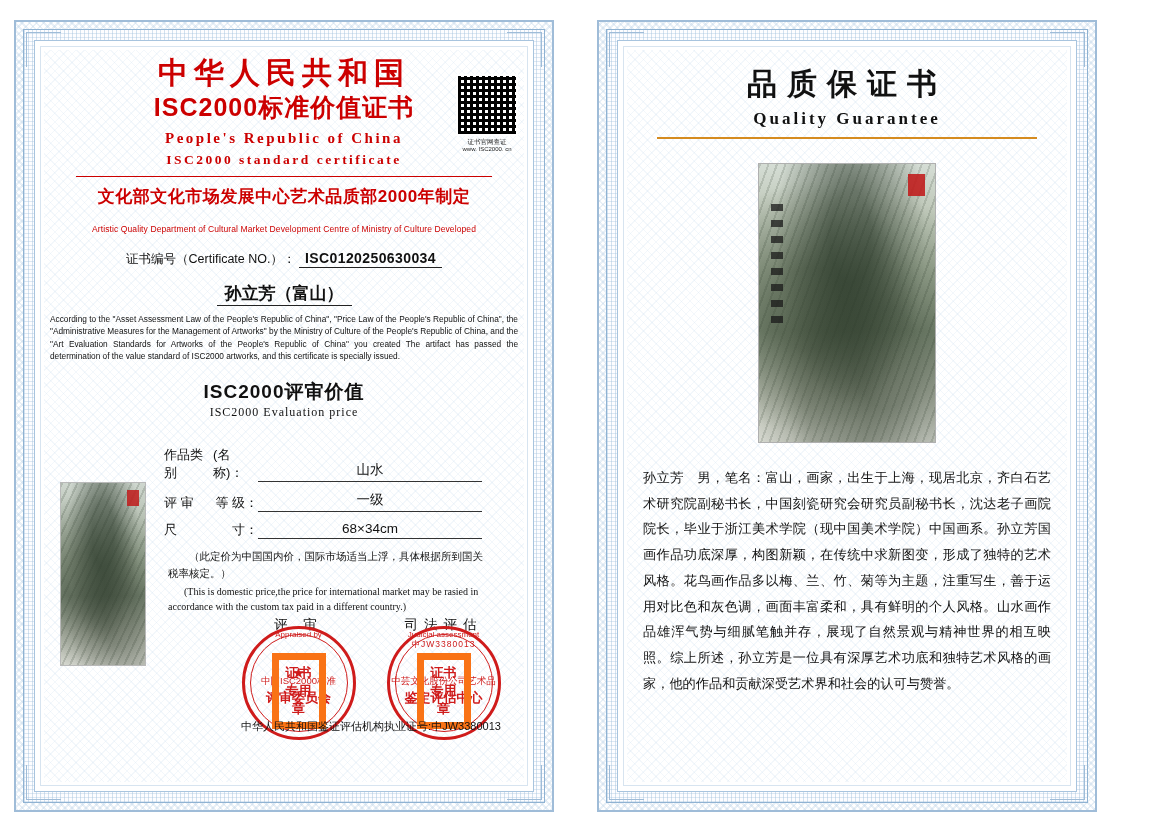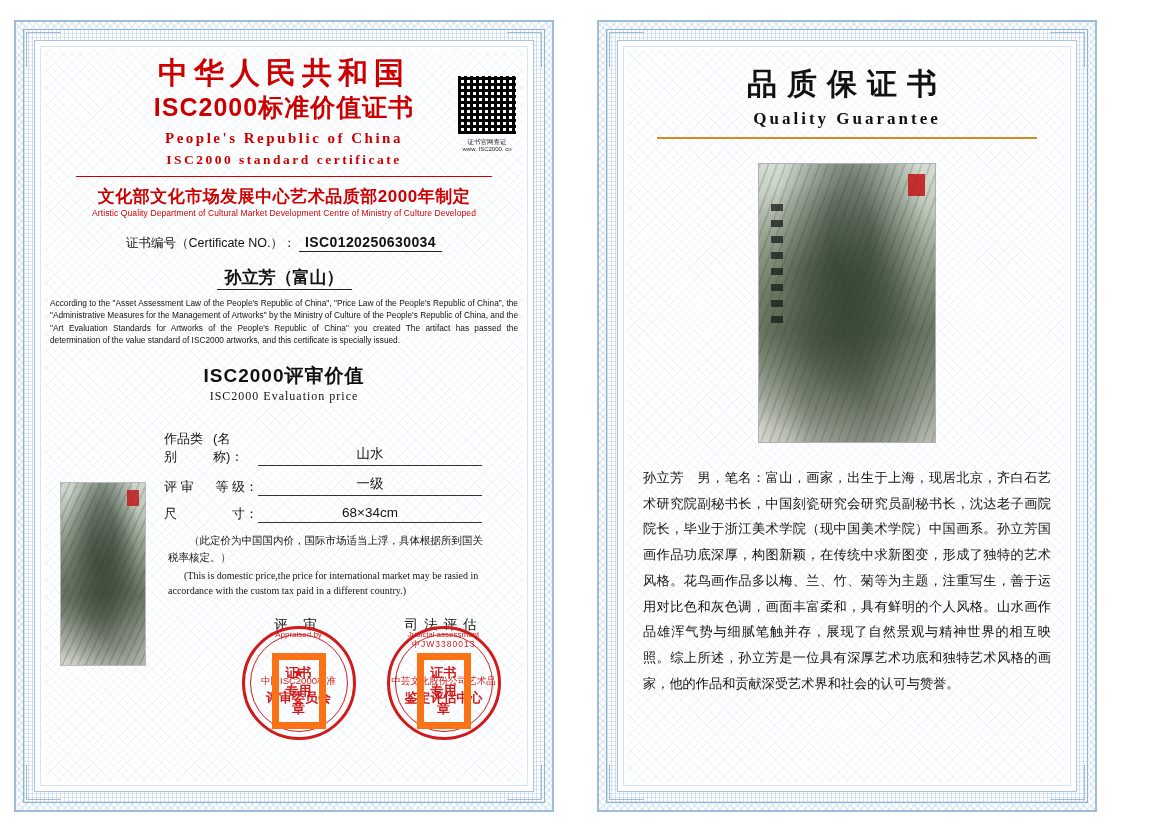--- a/index.html
+++ b/index.html
@@ -64,21 +64,21 @@
   }
   .title-en2{
     text-align:center;color:#cc0000;font-size:13.5px;letter-spacing:2.5px;
     line-height:1.5;font-family:"Liberation Serif",serif;font-weight:bold;
   }
   .redline{height:1px;background:#cc0000;margin:6px 30px 0 30px;}
   .org-cn{
     text-align:center;color:#cc0000;font-weight:bold;font-size:17px;margin-top:8px;letter-spacing:.5px;
   }
   .org-en{
-    text-align:center;color:#cc0000;font-size:8.5px;margin-top:0;letter-spacing:.1px;
+    text-align:center;color:#cc0000;font-size:8.5px;margin-top:16px;letter-spacing:.1px;
   }
   .qr-box{
     position:absolute;right:4px;top:22px;width:62px;height:74px;text-align:center;
   }
   .qr{
     width:58px;height:58px;margin:0 auto;
     background:
       repeating-linear-gradient(0deg,#000 0 3px,#fff 3px 6px),
       repeating-linear-gradient(90deg,#000 0 3px,#fff 3px 6px);
     background-blend-mode:multiply;border:2px solid #fff;
@@ -304,20 +304,21 @@
               <div class="stamp-en">Judicial assessment</div>
               <div class="stamp">
                 <div class="arc">中JW3380013</div>
                 <div class="line1">中芸文化股份公司艺术品</div>
                 <div class="line2">鉴定评估中心</div>
                 <div class="line3">证书专用章</div>
               </div>
             </div>
           </div>
         </div>
+        <div class="license">中华人民共和国鉴证评估机构执业证号:中JW3380013</div>
       </div>
 
     </div>
   </div>
 
   <div class="cert cert-right">
     <div class="frame-outer"></div>
     <div class="frame-mid"></div>
     <div class="frame-in"></div>
     <div class="frame-in2"></div>

